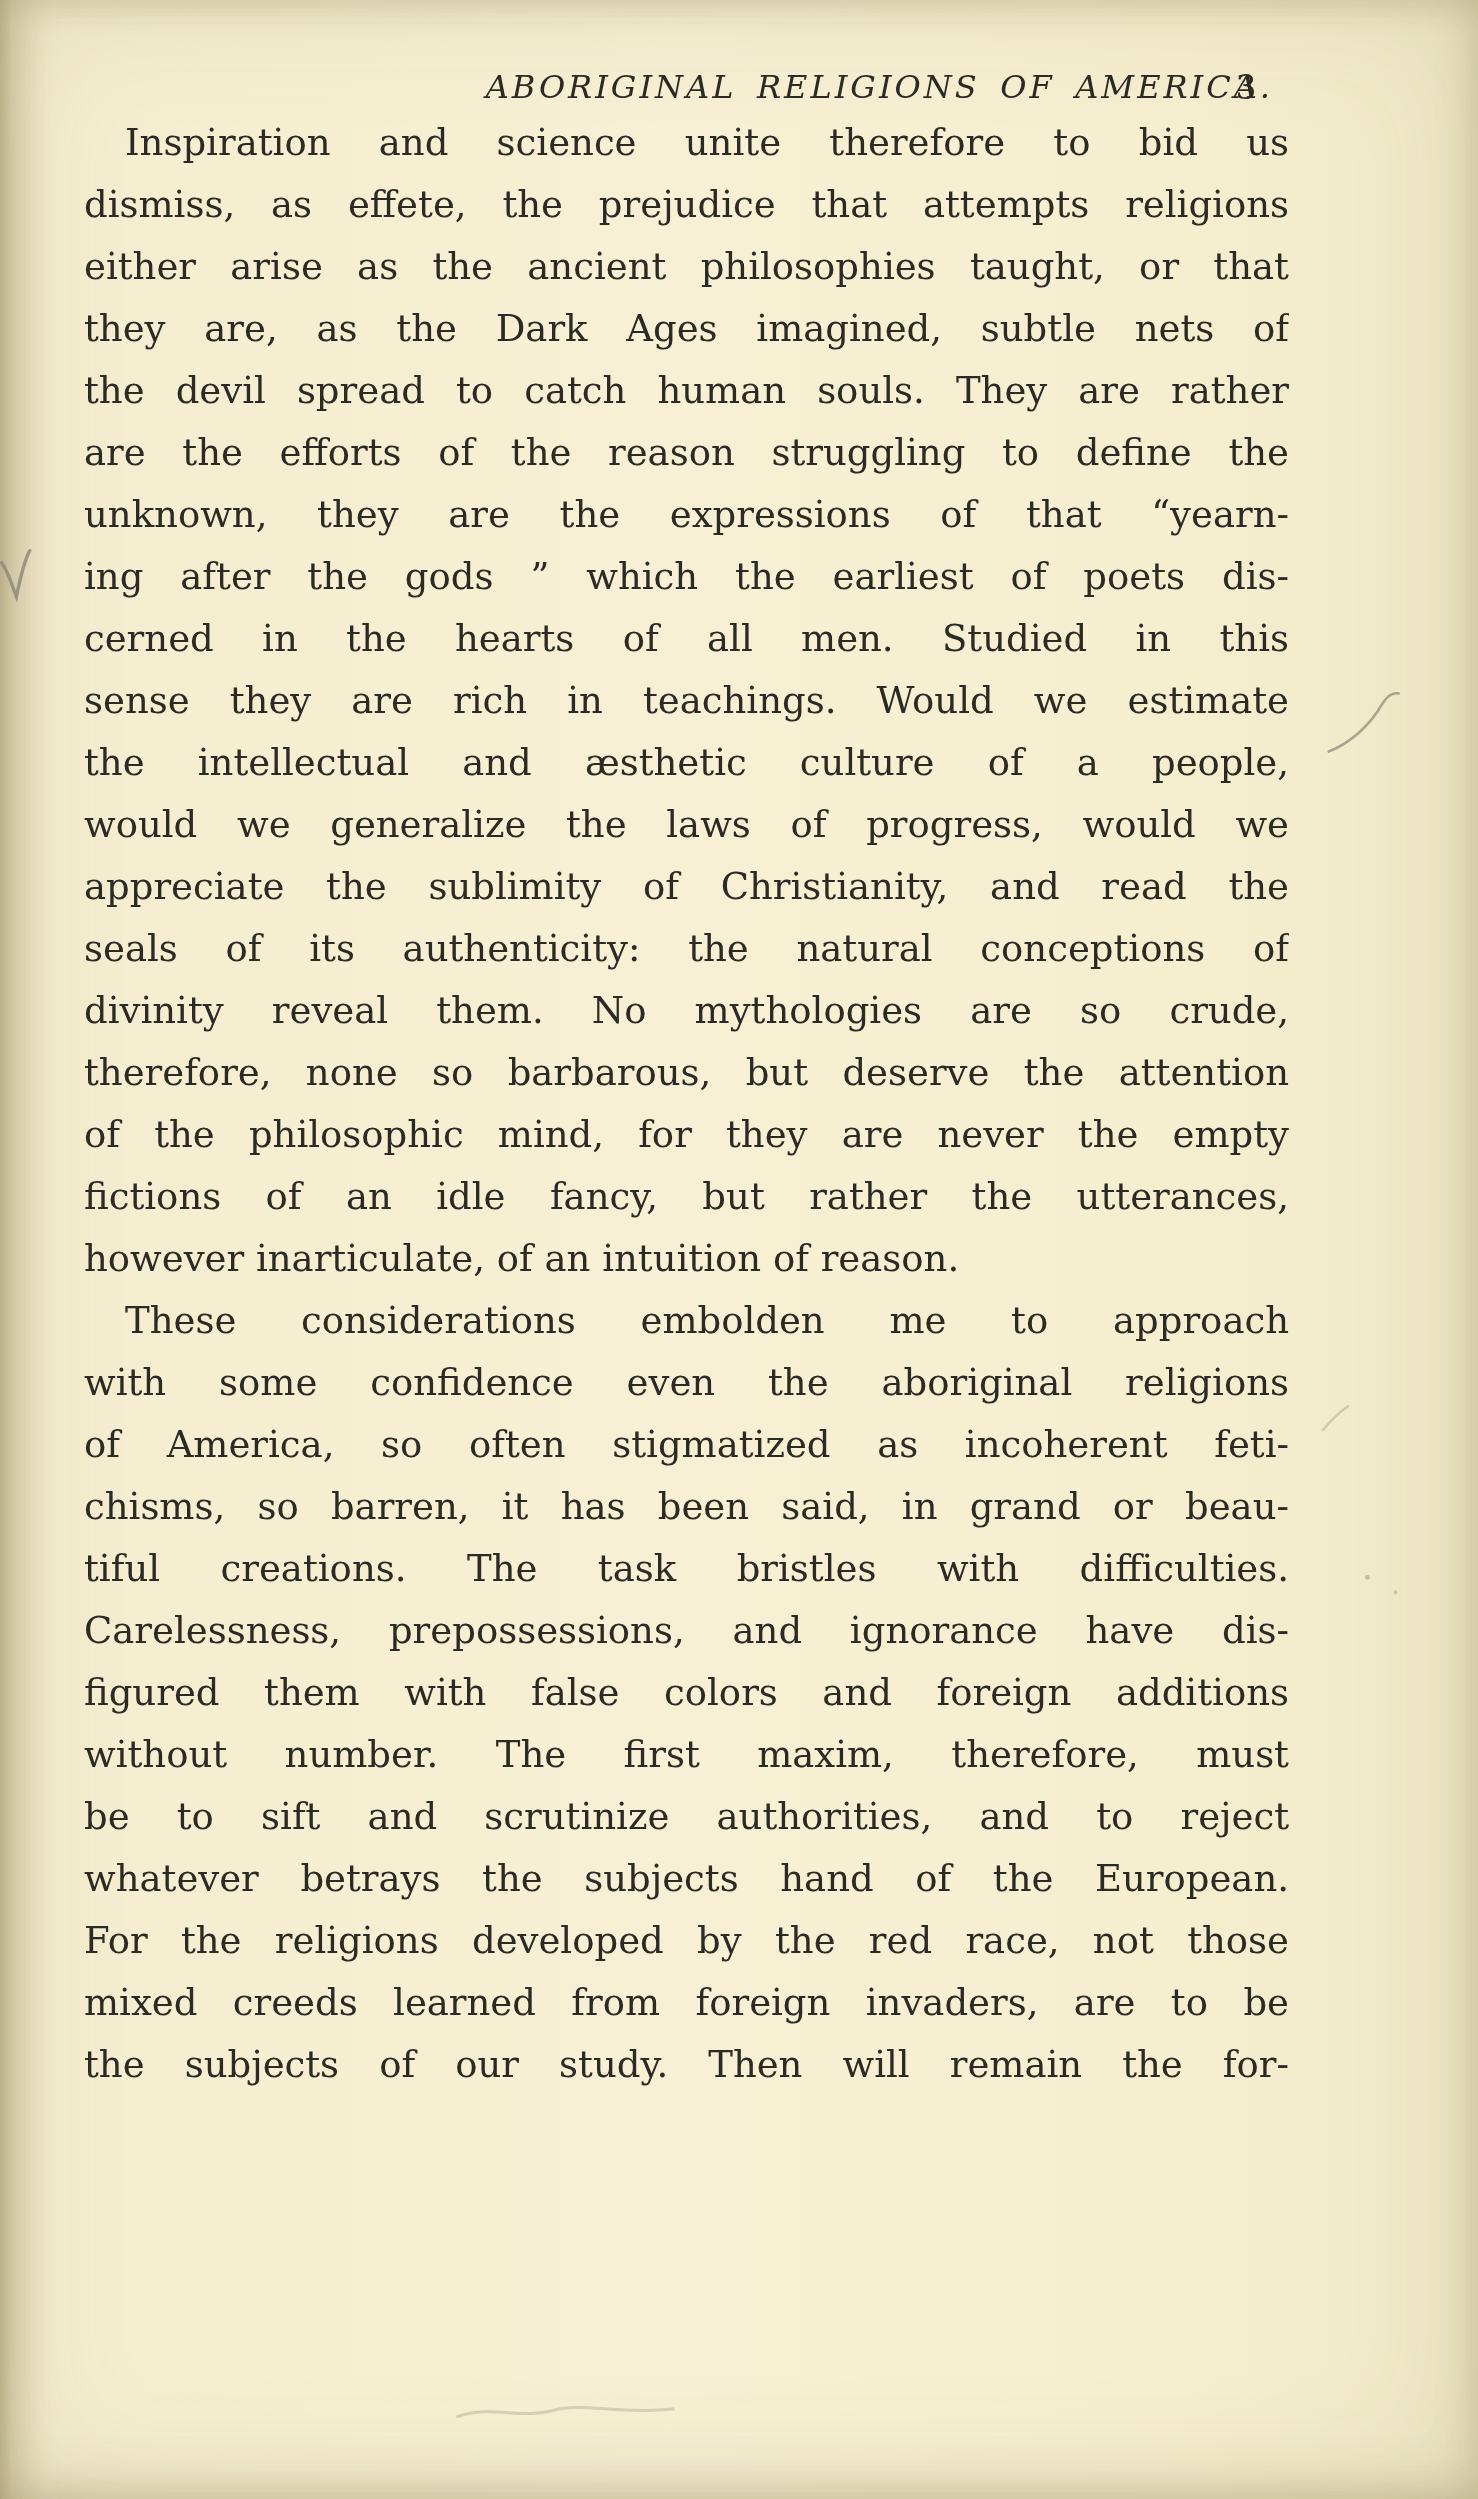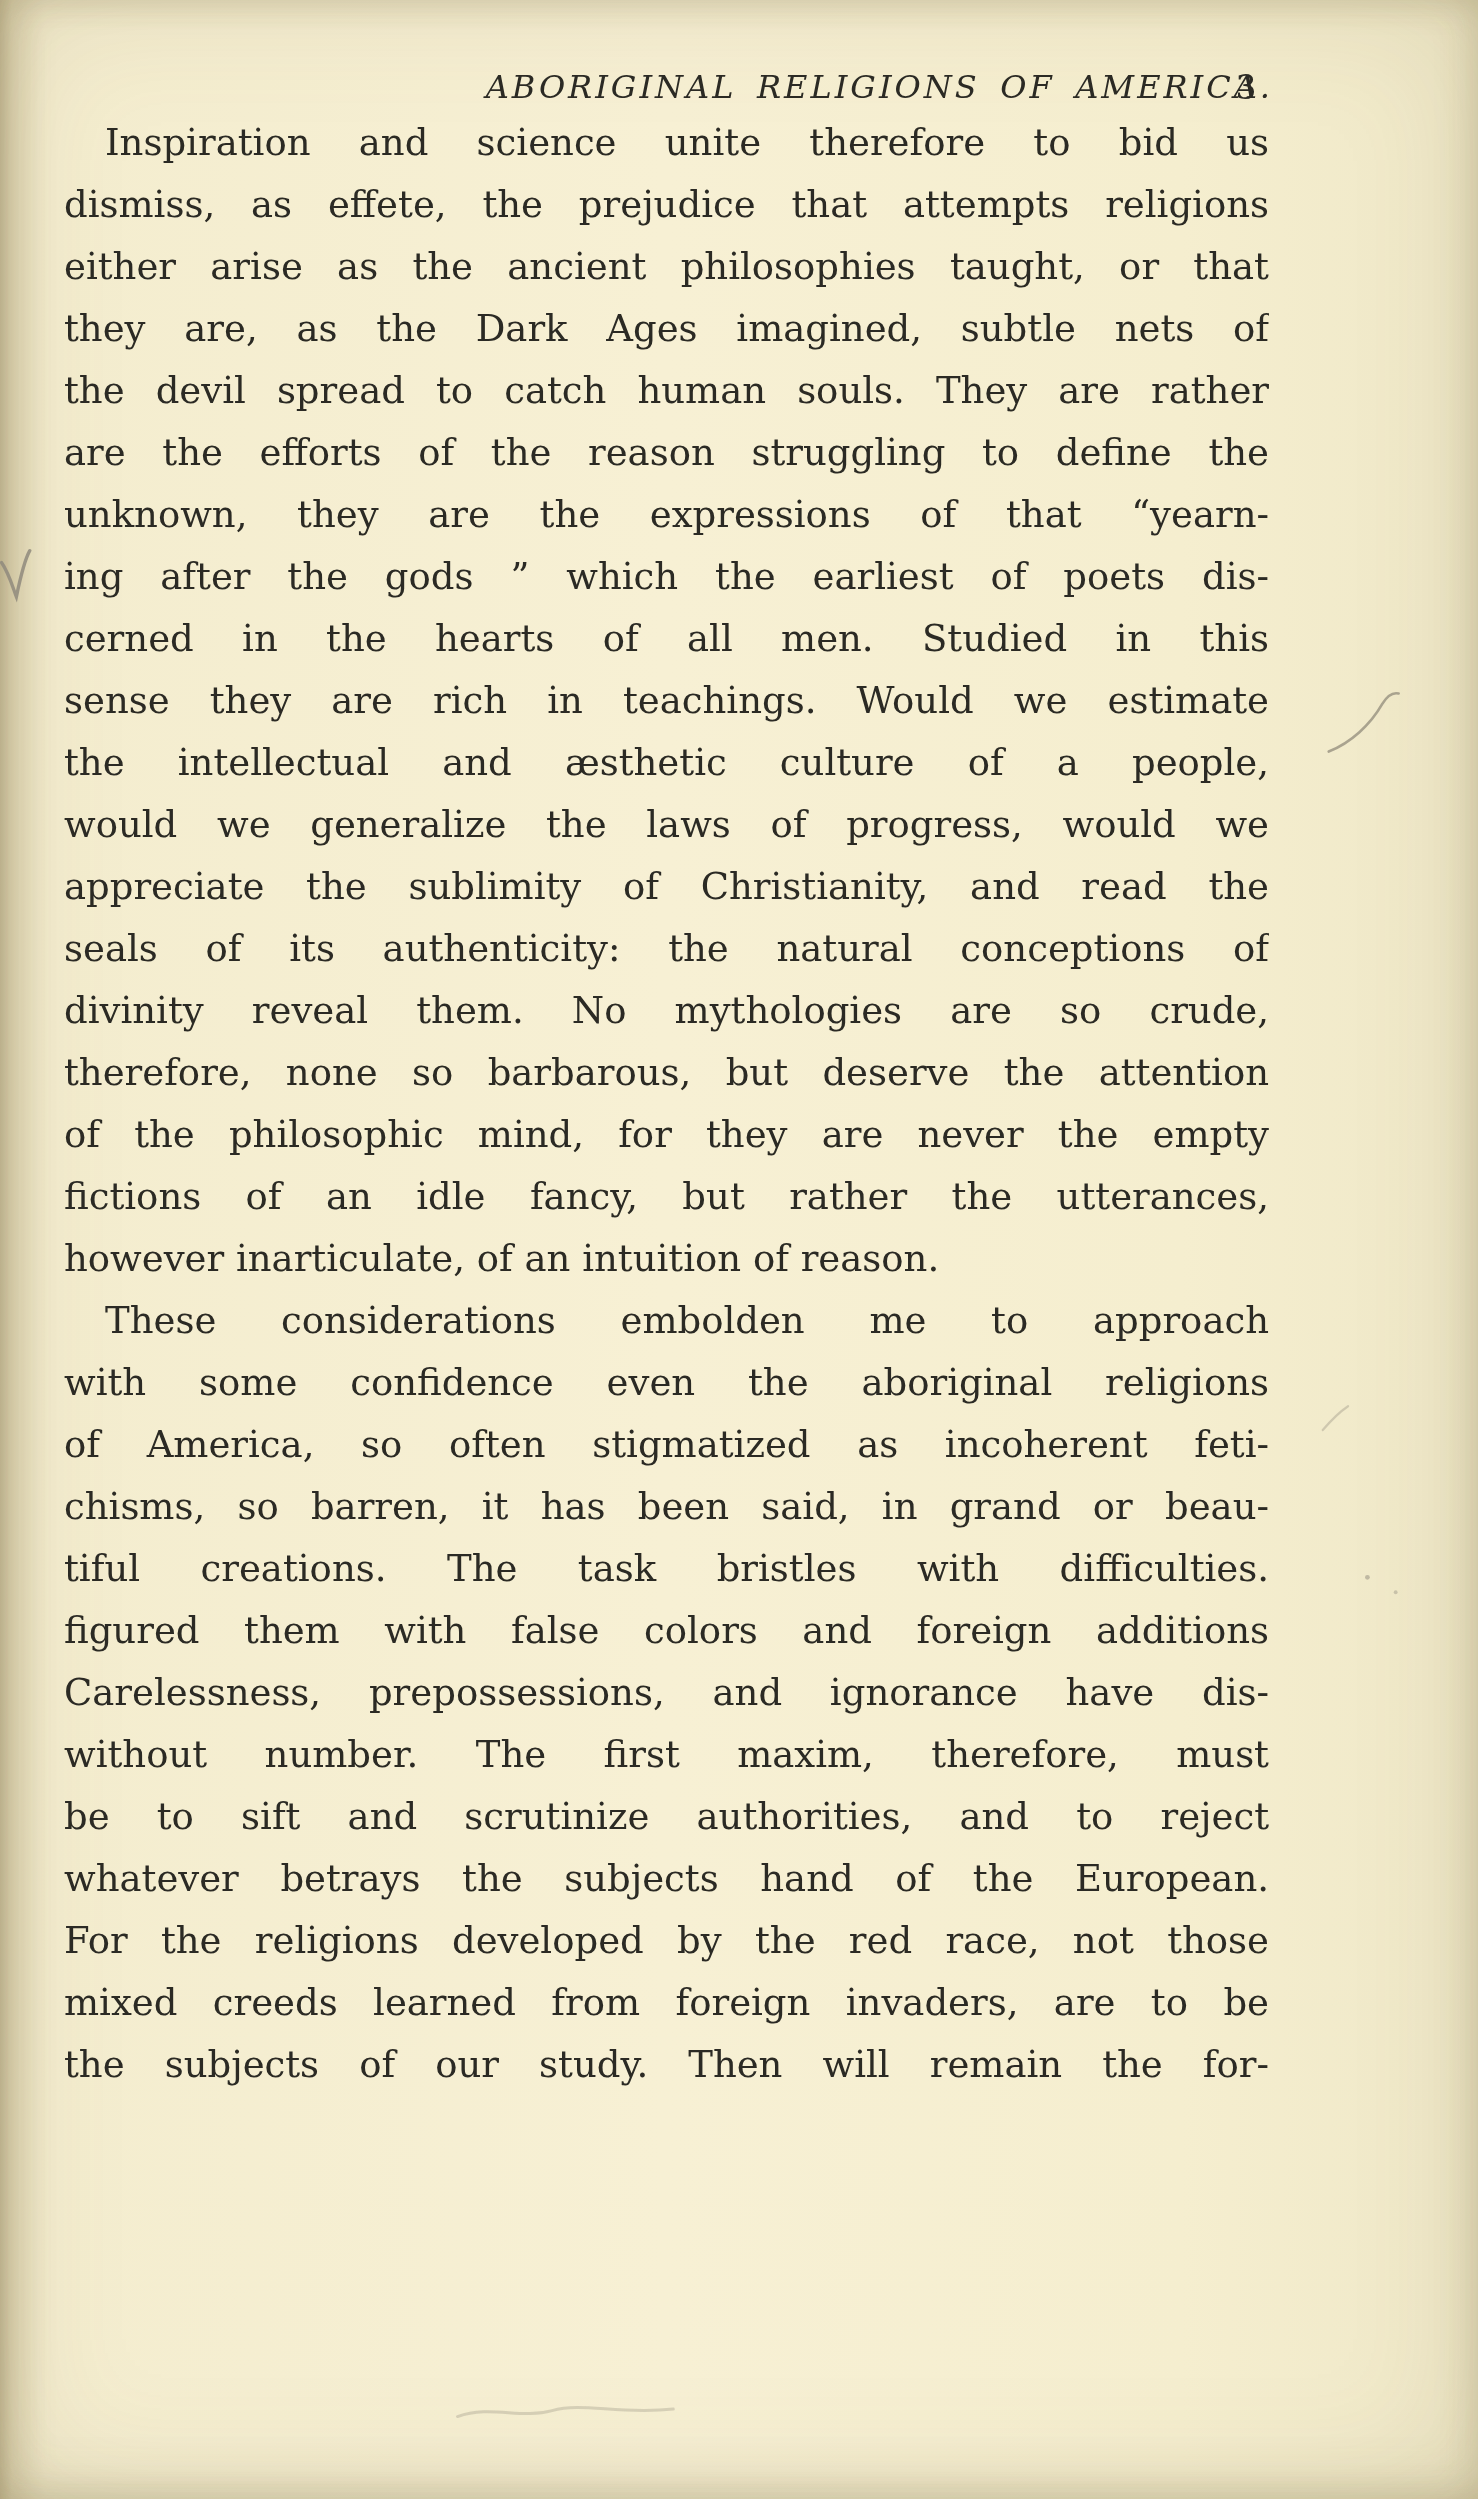--- a/index.html
+++ b/index.html
@@ -39,21 +39,21 @@
     position: absolute;
     right: 16.4px;
     top: 0;
     font-size: 33px;
     color: var(--ink, #2b2a24);
   }
 
   .body-text {
     position: absolute;
     top: 112px;
-    left: 64px;
+    left: 84px;
     width: 1205px;
     font-size: 37px;
     line-height: 62px;
     color: var(--ink, #2b2a24);
   }
   .line {
     height: 62px;
     overflow: hidden;
     text-align: justify;
     text-align-last: justify;
@@ -101,22 +101,22 @@
     <div class="line">divinity reveal them. No mythologies are so crude,</div>
     <div class="line">therefore, none so barbarous, but deserve the attention</div>
     <div class="line">of the philosophic mind, for they are never the empty</div>
     <div class="line">fictions of an idle fancy, but rather the utterances,</div>
     <div class="line no-just">however inarticulate, of an intuition of reason.</div>
     <div class="line indent">These considerations embolden me to approach</div>
     <div class="line">with some confidence even the aboriginal religions</div>
     <div class="line">of America, so often stigmatized as incoherent feti-</div>
     <div class="line">chisms, so barren, it has been said, in grand or beau-</div>
     <div class="line">tiful creations. The task bristles with difficulties.</div>
+    <div class="line">Carelessness, prepossessions, and ignorance have dis-</div>
     <div class="line">figured them with false colors and foreign additions</div>
-    <div class="line">Carelessness, prepossessions, and ignorance have dis-</div>
     <div class="line">without number. The first maxim, therefore, must</div>
     <div class="line">be to sift and scrutinize authorities, and to reject</div>
     <div class="line">whatever betrays the subjects hand of the European.</div>
     <div class="line">For the religions developed by the red race, not those</div>
     <div class="line">mixed creeds learned from foreign invaders, are to be</div>
     <div class="line">the subjects of our study. Then will remain the for-</div>
   </div>
 
 <svg class="marks-overlay" viewBox="0 0 1988 3360" xmlns="http://www.w3.org/2000/svg">
   <path d="M2,756 C12,770 18,792 22,802 C27,778 32,754 40,740" fill="none" stroke="#8f8a7c" stroke-width="4.5" stroke-linecap="round" opacity="0.85"></path>

